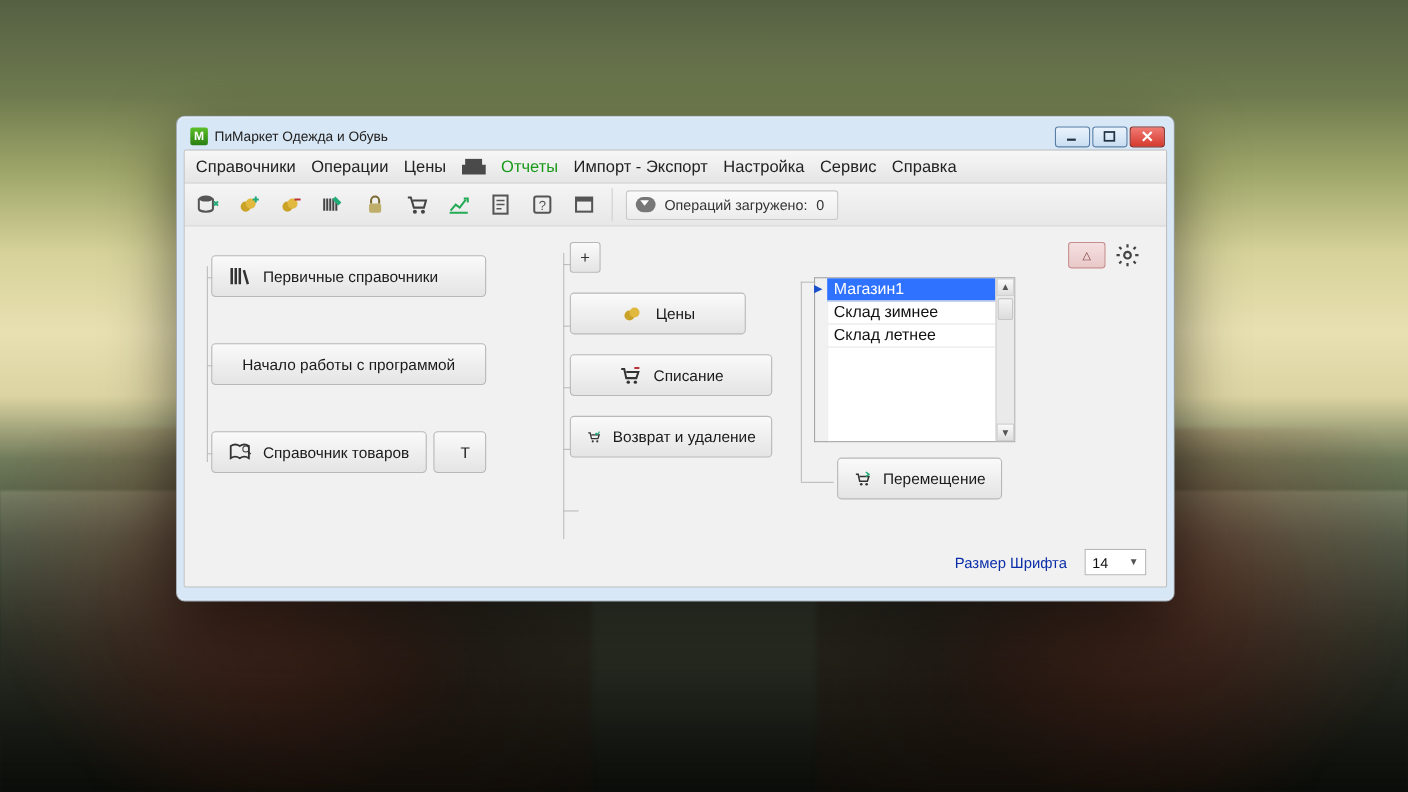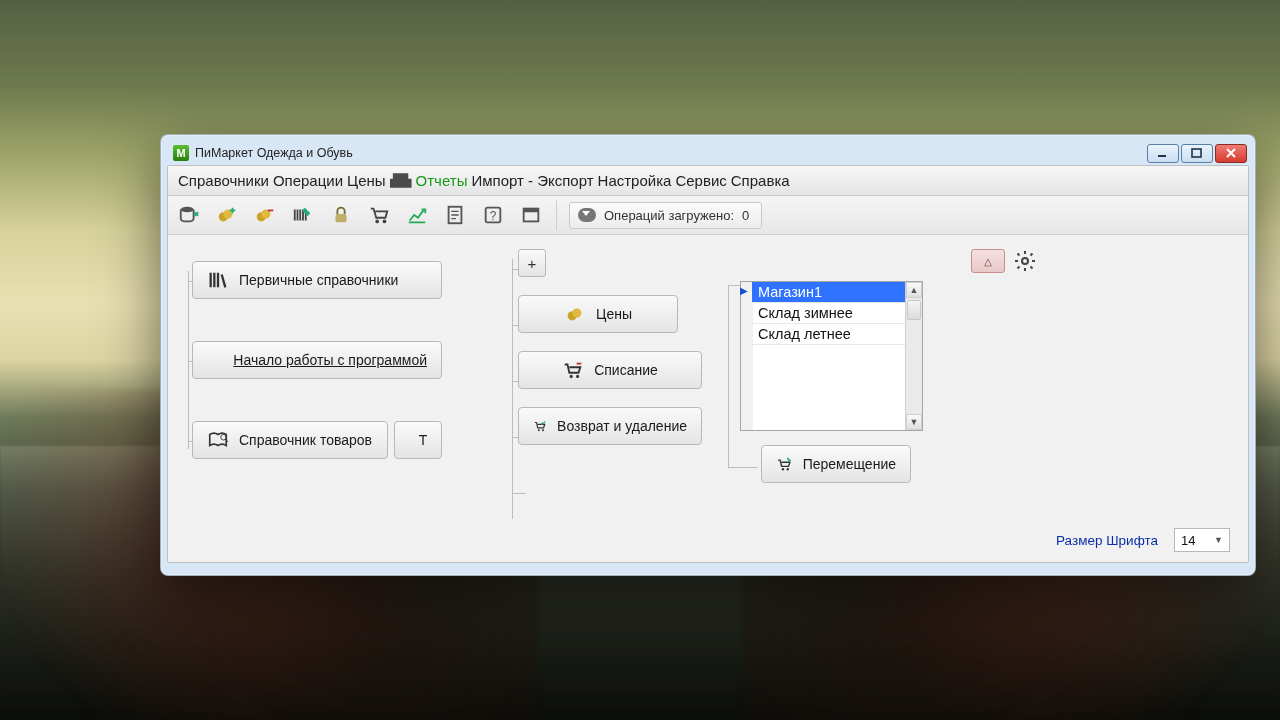--- a/index.html
+++ b/index.html
@@ -26,21 +26,21 @@
       radial-gradient(circle at 30% 70%, rgba(30,15,10,.6), rgba(0,0,0,0) 70%);
   }
   .water {
     position:absolute; left:0; right:0; bottom:0; height:38%;
     background: linear-gradient(to bottom, rgba(200,200,170,.25), rgba(10,12,8,.9));
     filter: blur(1px);
   }
 
   
   .window {
-    position: absolute; left: 160px; top: 134px; width: 1096px; height: 442px;
+    position: absolute; left: 160px; top: 105px; width: 908px; height: 442px;
     border: 1px solid rgba(0,0,0,.25);
     border-radius: 8px;
     background: #d8e7f5;
     box-shadow: 0 20px 60px rgba(0,0,0,.55), 0 0 0 1px rgba(255,255,255,.35) inset;
     padding: 6px;
   }
   .titlebar {
     display: flex; align-items: center; height: 24px; padding: 0 2px 0 6px;
   }
   .app-icon { width:16px; height:16px; margin-right:6px; background:linear-gradient(#5cbf2a,#2a7f12); border-radius:2px; position:relative; }
@@ -52,21 +52,21 @@
   .winbtn.close{ background:linear-gradient(#f07a74,#d63b2e); border-color:#8a2b22; color:#fff;}
   .winbtn svg{ width:12px; height:10px; }
 
   .client {
     background:#f1f1f1; border:1px solid #bfbfbf; border-radius:2px;
     height: calc(100% - 30px);
     display:flex; flex-direction:column;
   }
 
   
-  .menubar { display:flex; align-items:center; padding:4px 8px;
+  .menubar { display:flex; align-items:center; gap:10px; padding:4px 8px;
     background:linear-gradient(#f7f7f7,#e5e5e5); border-bottom:1px solid #c9c9c9; font-size:15px; color:#222;}
   .menubar .m { padding:2px 2px; cursor:default;}
   .menubar .print { width:22px; height:18px; background:#4a4a4a;
     clip-path: polygon(0 40%, 15% 40%, 15% 10%, 85% 10%, 85% 40%, 100% 40%, 100% 90%, 0 90%); margin:0 2px;}
   .menubar .active { color:#1a9a1a; }
 
   
   .toolbar { display:flex; align-items:center; gap:8px; padding:4px 6px;
     background:linear-gradient(#f5f5f5,#e7e7e7); border-bottom:1px solid #cfcfcf;}
   .tbtn { width:30px; height:30px; display:flex; align-items:center; justify-content:center;
@@ -84,21 +84,21 @@
   .col1{ left:24px; top:26px; }
   .col2{ left:350px; top:14px; }
   .col3{ left:575px; top:14px; width:300px; }
 
   .bigbtn{
     display:flex; align-items:center; gap:10px; background:linear-gradient(#fafafa,#e4e4e4);
     border:1px solid #b8b8b8; border-radius:4px; padding:0 14px; height:38px;
     font-size:14px; color:#1a1a1a; cursor:default; white-space:nowrap;
   }
   .bigbtn .ic{width:22px;height:22px;color:#3a3a3a;display:flex;align-items:center;justify-content:center;}
-  .bigbtn.center-label{justify-content:flex-end;text-decoration:underline;}
+  .bigbtn.center-label{justify-content:center;}
   .bigbtn.selected{ background:linear-gradient(#aee1ff,#7fc9f5); border-color:#4fa7e0; }
   .stack{ display:flex; flex-direction:column; gap:18px; }
   .row{ display:flex; gap:6px; align-items:center;}
   .plus{ width:28px;height:28px;border:1px solid #b8b8b8;border-radius:3px;background:linear-gradient(#fafafa,#e4e4e4);
     display:flex;align-items:center;justify-content:center;font-size:15px;color:#333;}
 
   
   .conn{ position:absolute; border-left:1px solid #bcbcbc; }
   .conn.h{ border-left:none; border-top:1px solid #bcbcbc; }
 

